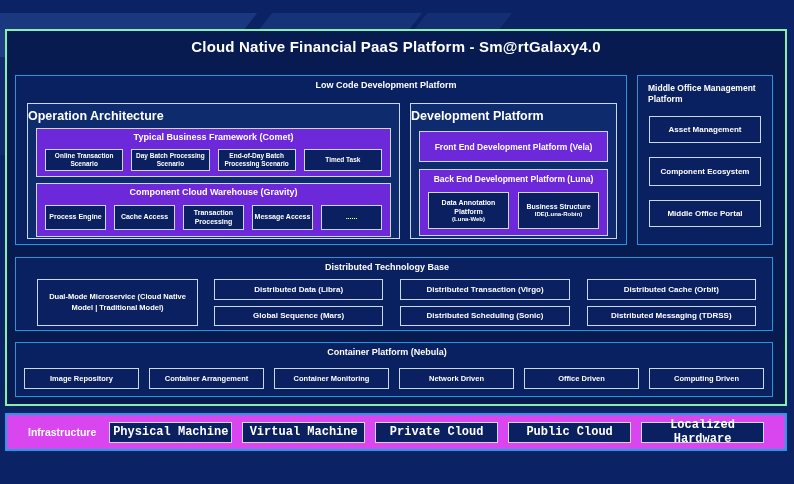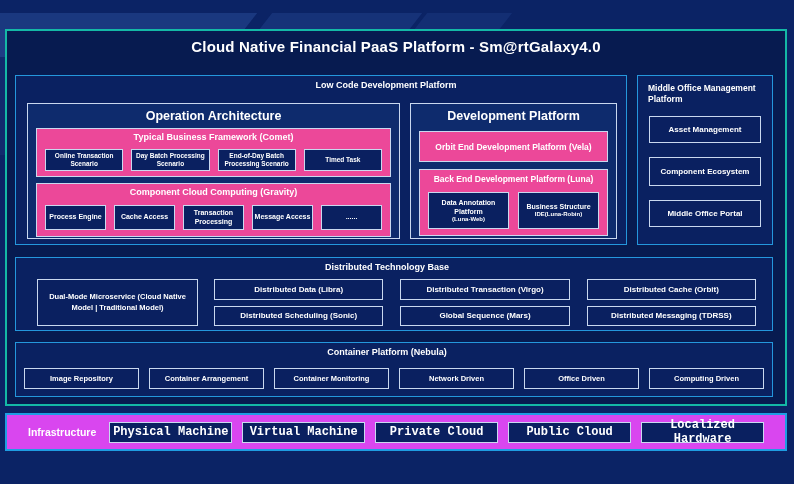--- a/index.html
+++ b/index.html
@@ -11,21 +11,21 @@
   }
   
   .streak { position:absolute; transform:skewX(-38deg); pointer-events:none; }
   .s1 { left:-60px; top:13px; width:300px; height:44px; background:rgba(62,105,190,.30); }
   .s2 { left:255px; top:13px; width:150px; height:44px; background:rgba(62,105,190,.22); }
   .s3 { left:410px; top:13px; width:85px;  height:44px; background:rgba(62,105,190,.16); }
   .s4 { left:-80px; top:30px; width:560px; height:125px; background:rgba(90,130,200,.08); }
 
   .main {
     position:absolute; left:5px; top:29px; width:782px; height:377px;
-    background:#071b50; border:2px solid #14b8a6; box-sizing:border-box;
+    background:#071b50; border:2px solid #86efac; box-sizing:border-box;
   }
   .title {
     position:absolute; top:7px; left:0; width:100%; text-align:center;
     font-size:15px; letter-spacing:.2px;
   }
   .sec {
     position:absolute; background:#0a2161; border:1px solid #2497dc;
     box-sizing:border-box;
   }
   .low-code           { left:8px;   top:44px;  width:612px; height:170px; }
@@ -35,24 +35,24 @@
 
   .sec-label { font-size:9px; white-space:nowrap; }
   .lc-label  { position:absolute; top:4px; left:370px; transform:translateX(-50%); }
   .ctr-label { position:absolute; top:4px; left:371px; transform:translateX(-50%); }
 
   .panel {
     position:absolute; background:#0e2b6d; border:1px solid #c9d8ef; box-sizing:border-box;
   }
   .op-arch { left:11px;  top:27px; width:373px; height:136px; }
   .dev     { left:394px; top:27px; width:207px; height:136px; }
-  .panel-title { position:absolute; top:5px; left:0; width:100%; text-align:center; font-size:12.5px; }
+  .panel-title { position:absolute; top:5px; left:0; width:100%; font-size:12.5px; }
 
   .mid {
-    position:absolute; background:#ec4899; border:1px solid #c9d8ef; box-sizing:border-box;
+    position:absolute; background:#6d28d9; border:1px solid #c9d8ef; box-sizing:border-box;
   }
   .comet   { left:8px; top:24px; width:355px; height:49px; }
   .gravity { left:8px; top:79px; width:355px; height:54px; }
   .mid-title { position:absolute; top:3px; left:0; width:100%; text-align:center; font-size:9px; }
 
   .row { position:absolute; left:8px; right:8px; display:flex; gap:8px; }
   .comet .row   { top:20px; bottom:5px; }
   .gravity .row { top:21px; bottom:6px; }
 
   .leaf {
@@ -123,35 +123,35 @@
         <div class="mid-title">Typical Business Framework (Comet)</div>
         <div class="row">
           <div class="leaf">Online Transaction Scenario</div>
           <div class="leaf">Day Batch Processing Scenario</div>
           <div class="leaf">End-of-Day Batch Processing Scenario</div>
           <div class="leaf">Timed Task</div>
         </div>
       </div>
 
       <div class="mid gravity">
-        <div class="mid-title">Component Cloud Computing (Gravity)</div>
+        <div class="mid-title">Component Cloud Warehouse (Gravity)</div>
         <div class="row">
           <div class="leaf">Process Engine</div>
           <div class="leaf">Cache Access</div>
           <div class="leaf">Transaction Processing</div>
           <div class="leaf">Message Access</div>
           <div class="leaf">......</div>
         </div>
       </div>
     </div>
 
     <div class="panel dev">
       <div class="panel-title">Development Platform</div>
 
-      <div class="mid front-end">Orbit End Development Platform (Vela)</div>
+      <div class="mid front-end">Front End Development Platform (Vela)</div>
 
       <div class="mid back-end">
         <div class="mid-title">Back End Development Platform (Luna)</div>
         <div class="row">
           <div class="leaf">
             <span>Data Annotation Platform</span>
             <span class="sub">(Luna-Web)</span>
           </div>
           <div class="leaf">
             <span>Business Structure</span>
@@ -169,22 +169,22 @@
     <div class="leaf mo-leaf m3">Middle Office Portal</div>
   </div>
 
   <div class="sec distributed">
     <div class="sec-label ctr-label">Distributed Technology Base</div>
     <div class="leaf dual">Dual-Mode Microservice (Cloud Native Model | Traditional Model)</div>
     <div class="dgrid">
       <div class="leaf">Distributed Data (Libra)</div>
       <div class="leaf">Distributed Transaction (Virgo)</div>
       <div class="leaf">Distributed Cache (Orbit)</div>
+      <div class="leaf">Global Sequence (Mars)</div>
       <div class="leaf">Distributed Scheduling (Sonic)</div>
-      <div class="leaf">Global Sequence (Mars)</div>
       <div class="leaf">Distributed Messaging (TDRSS)</div>
     </div>
   </div>
 
   <div class="sec container-platform">
     <div class="sec-label ctr-label">Container Platform (Nebula)</div>
     <div class="row cp-row">
       <div class="leaf">Image Repository</div>
       <div class="leaf">Container Arrangement</div>
       <div class="leaf">Container Monitoring</div>

